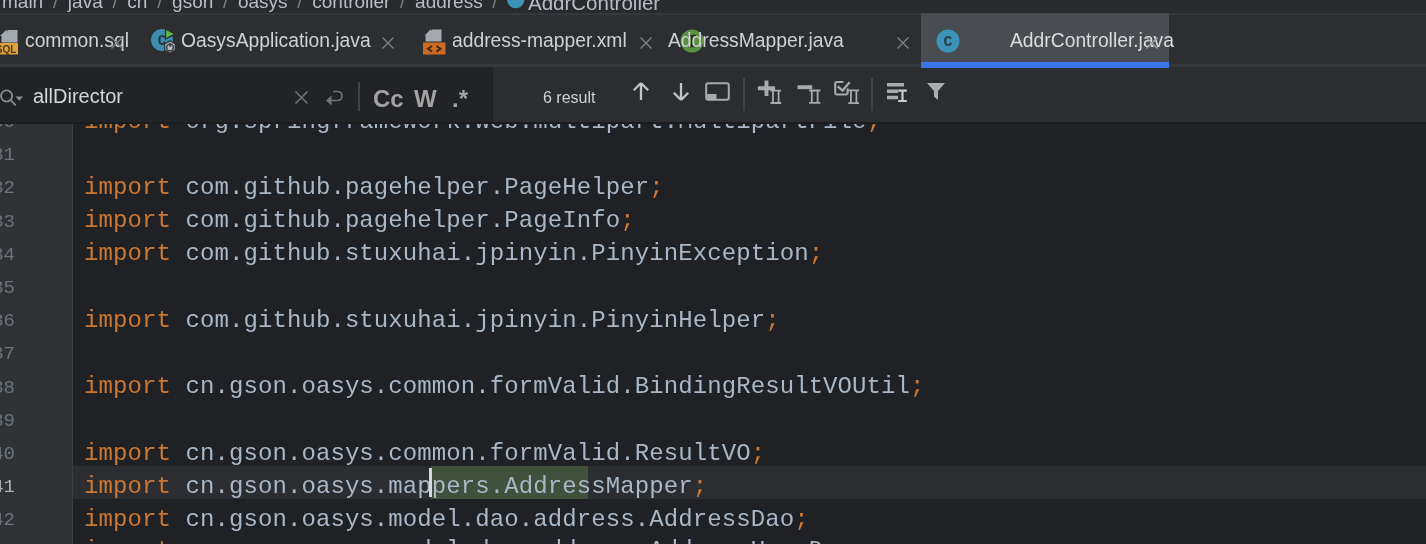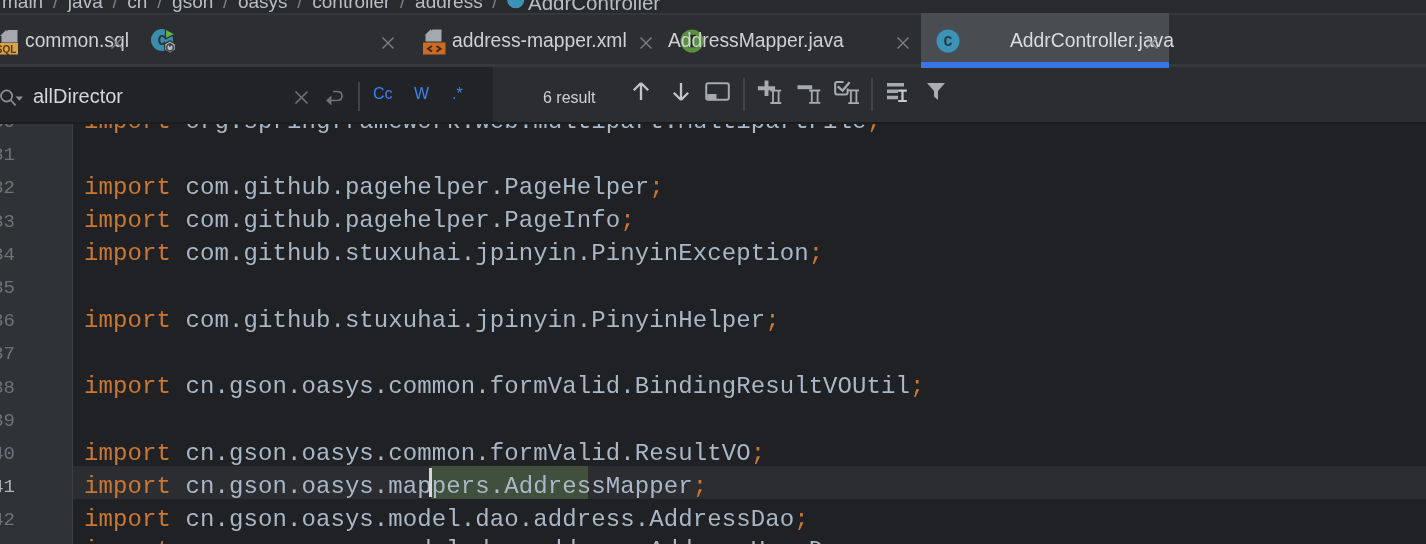--- a/index.html
+++ b/index.html
@@ -15,21 +15,21 @@
       line-height:33px;height:33px;white-space:pre;color:#a9b7c6;}
   .o{color:#cc7832;}
   #selbox{position:absolute;left:431px;top:400px;width:157px;height:33px;background:#40503d;}
   #caret{position:absolute;left:429px;top:402px;width:2.5px;height:29px;background:#d7d8d9;}
   
   #sbar{position:absolute;left:0;top:66px;width:1426px;height:57px;background:#2b2d30;}
   #sfield{position:absolute;left:0;top:0;width:493px;height:57px;background:#212326;}
   #sbot{position:absolute;left:0;top:56px;width:1426px;height:2px;background:#1a1c1e;}
   .sicon{position:absolute;top:0;left:0;}
   .stext{position:absolute;color:#d4d6d7;font-size:19px;text-align:center;}
-  .stog{position:absolute;top:19px;font-size:16px;font-weight:normal;color:#3b82f6;}
+  .stog{position:absolute;top:19px;font-size:24px;font-weight:bold;color:#a3a3a3;}
   .ssep{position:absolute;width:1.5px;background:#404347;}
   
   #tabbar{position:absolute;left:0;top:13px;width:1426px;height:51px;background:#2c2e31;}
   #tabborder{position:absolute;left:0;top:51px;width:1426px;height:2.5px;background:#36393c;}
   #seltab{position:absolute;left:921px;top:0px;width:248px;height:49px;background:#494c50;}
   #tabline{position:absolute;left:921px;top:49px;width:248px;height:6.3px;background:#3876e8;}
   .tlabel{position:absolute;top:16.8px;font-size:19.3px;color:#cfd1d3;white-space:nowrap;}
   .tclose{position:absolute;top:22.5px;width:14px;height:14px;}
   
   #navbar{position:absolute;left:0;top:0;width:1426px;height:13px;background:#282a2d;overflow:hidden;}
@@ -155,20 +155,21 @@
     </svg>
 
   <svg class="abs" style="left:151px;top:14px" width="26" height="28" viewBox="0 0 26 28">
     <circle cx="11" cy="13" r="11" fill="#3c8cad"></circle>
     <text x="11" y="18" font-size="14" font-weight="bold" fill="#25353c" text-anchor="middle" font-family="Liberation Mono">C</text>
     <path d="M14.5 12 V2 L24 7 Z" fill="#63b445" stroke="#2c2e31" stroke-width="1.3"></path>
     <path d="M19 13.8 L24.3 17 V23 L19 26.2 L13.7 23 V17 Z" fill="#b9bfc5" stroke="#2c2e31" stroke-width="1.2"></path>
     <circle cx="19" cy="20.5" r="3.4" fill="none" stroke="#44484c" stroke-width="1.7"></circle>
     <rect x="18.1" y="15.8" width="1.8" height="4" fill="#44484c"></rect>
   </svg>
+  <div class="tlabel" style="left:181px">OasysApplication.java</div>
   <svg class="tclose" style="left:381px" viewBox="0 0 14 14">
       <path d="M1.5 1.5 L12.5 12.5 M12.5 1.5 L1.5 12.5" stroke="#7d8084" stroke-width="1.4"></path>
     </svg>
 
   <svg class="abs" style="left:423px;top:15px" width="24" height="27" viewBox="0 0 24 27">
     <path d="M9.5 1.5 H18.5 V13.5 H2.5 V8 Z" fill="#a3a9af"></path>
     <path d="M1.5 7.5 L8 1 L8.3 7.5 Z" fill="#a3a9af"></path>
     <rect x="0" y="14.5" width="22.5" height="12" fill="#cb6c22"></rect>
     <path d="M9 18 L5 20.8 L9 23.6 M13.5 18 L17.5 20.8 L13.5 23.6" fill="none" stroke="#46291a" stroke-width="2"></path>
   </svg>

